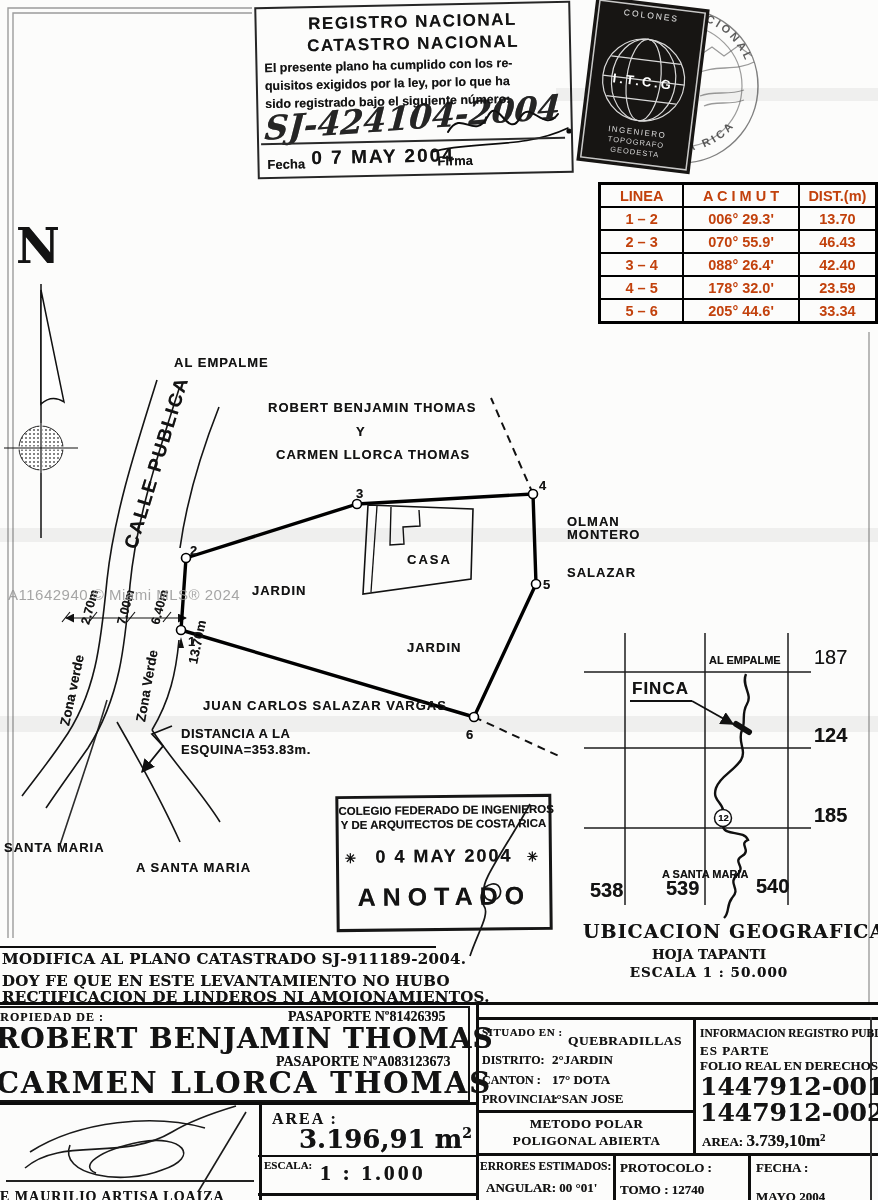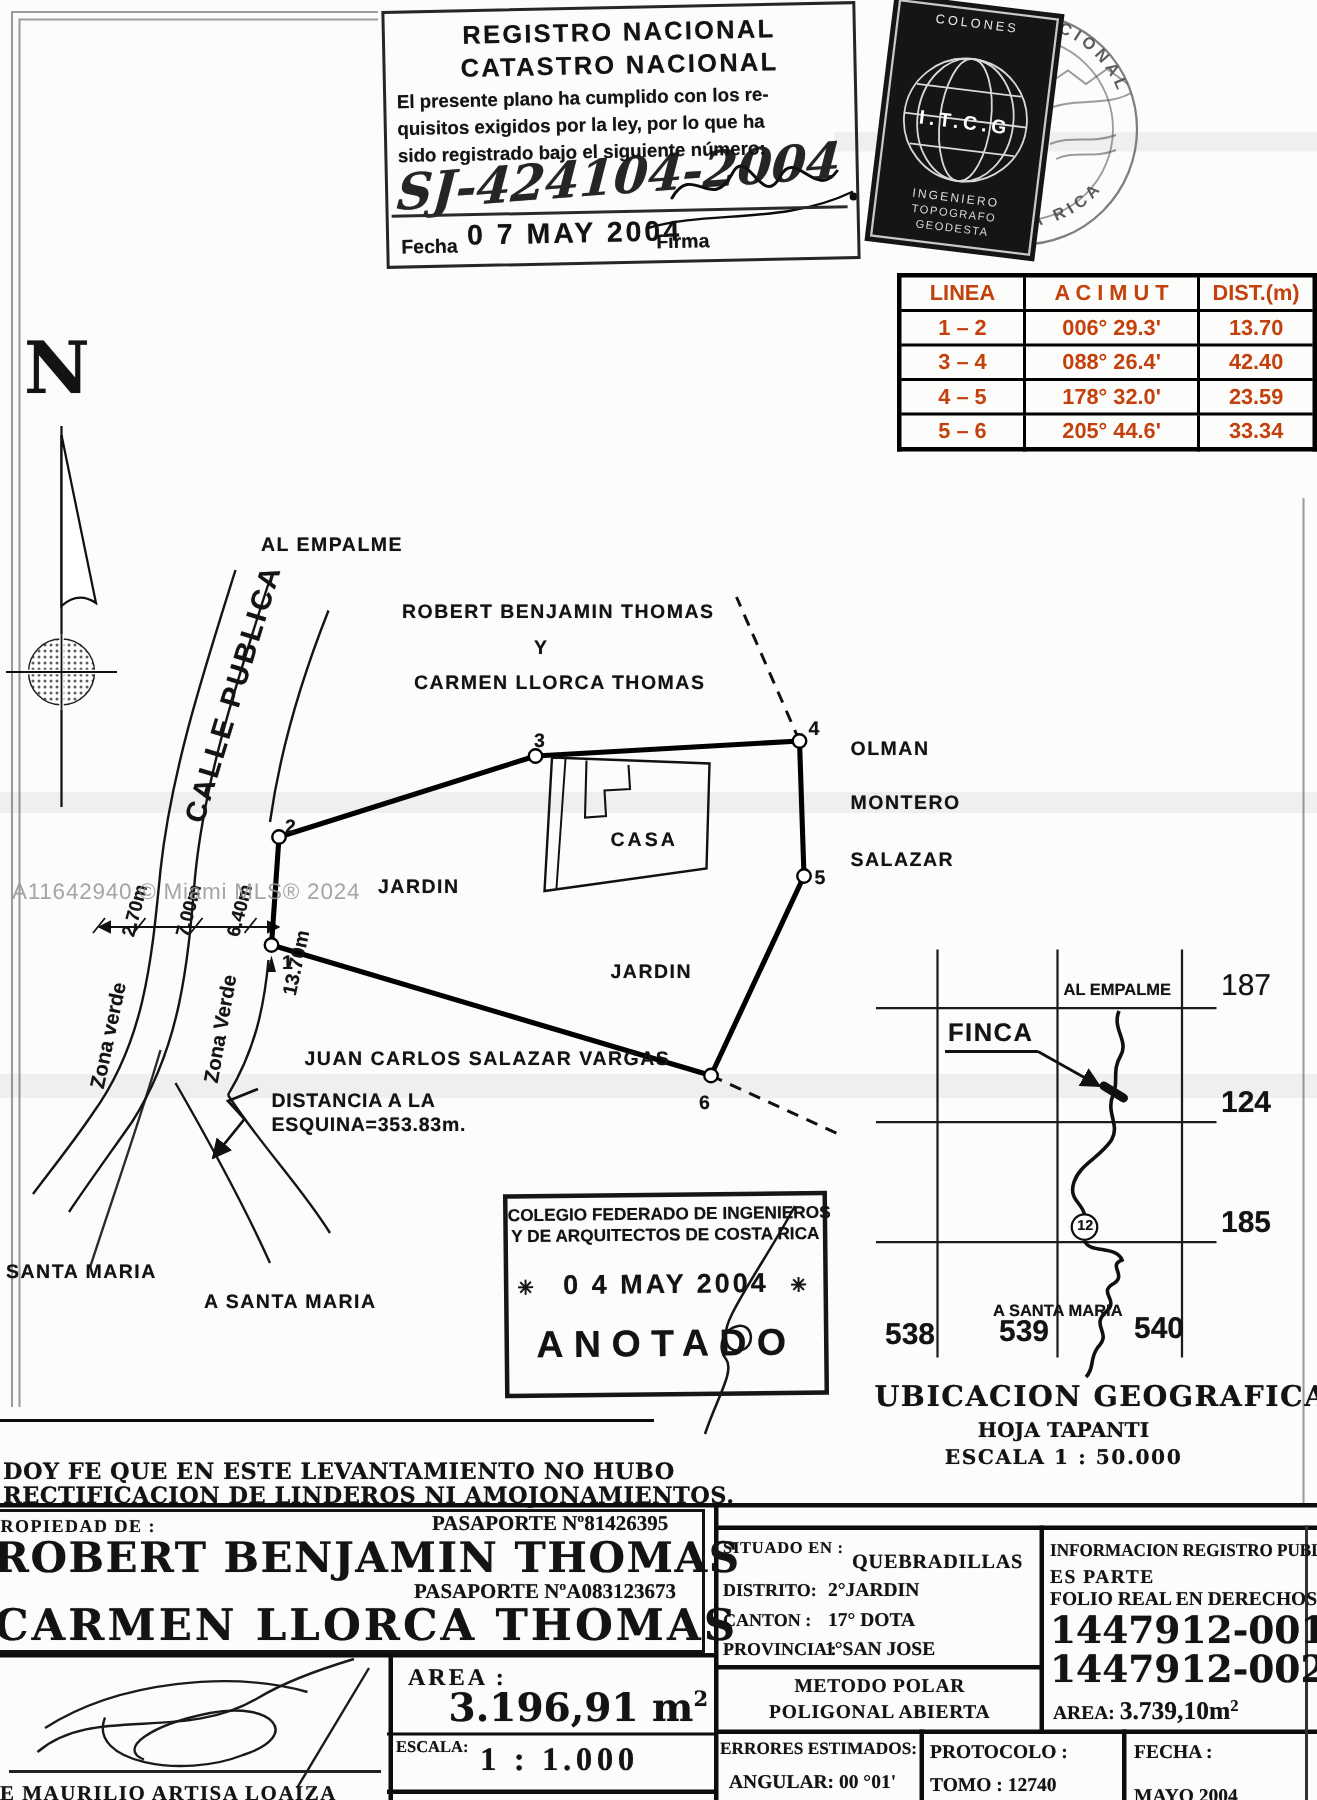--- a/index.html
+++ b/index.html
@@ -167,21 +167,21 @@
   <div class="t sans" style="left:120px;top:545px;font-size:19px;letter-spacing:2px;transform:rotate(-73deg);transform-origin:0 0;">CALLE PUBLICA</div>
 
   <div class="t sans" style="left:268px;top:400px;font-size:13px;letter-spacing:1px;">ROBERT BENJAMIN THOMAS</div>
   <div class="t sans" style="left:356px;top:424px;font-size:13px;">Y</div>
   <div class="t sans" style="left:276px;top:447px;font-size:13px;letter-spacing:1px;">CARMEN LLORCA THOMAS</div>
 
   <div class="t sans" style="left:407px;top:552px;font-size:13px;letter-spacing:2px;">CASA</div>
   <div class="t sans" style="left:252px;top:583px;font-size:13px;letter-spacing:1px;">JARDIN</div>
   <div class="t sans" style="left:407px;top:640px;font-size:13px;letter-spacing:1px;">JARDIN</div>
 
-  <div class="t sans" style="left:567px;top:491px;font-size:13px;letter-spacing:1px;">OLMAN</div>
+  <div class="t sans" style="left:567px;top:514px;font-size:13px;letter-spacing:1px;">OLMAN</div>
   <div class="t sans" style="left:567px;top:527px;font-size:13px;letter-spacing:1px;">MONTERO</div>
   <div class="t sans" style="left:567px;top:565px;font-size:13px;letter-spacing:1px;">SALAZAR</div>
   <div class="t sans" style="left:203px;top:698px;font-size:13px;letter-spacing:1px;">JUAN CARLOS SALAZAR VARGAS</div>
 
   <div class="t sans" style="left:92px;top:612px;font-size:12.5px;transform:rotate(-75deg);transform-origin:0 100%;">2.70m</div>
   <div class="t sans" style="left:128px;top:612px;font-size:12.5px;transform:rotate(-75deg);transform-origin:0 100%;">7.00m</div>
   <div class="t sans" style="left:162px;top:612px;font-size:12.5px;transform:rotate(-75deg);transform-origin:0 100%;">6.40m</div>
   <div class="t sans" style="left:200px;top:650px;font-size:13px;transform:rotate(-78deg);transform-origin:0 100%;">13.70m</div>
   <div class="t" style="left:72px;top:712px;font-size:13.5px;font-weight:600;transform:rotate(-78deg);transform-origin:0 100%;">Zona verde</div>
   <div class="t" style="left:148px;top:708px;font-size:13.5px;font-weight:600;transform:rotate(-80deg);transform-origin:0 100%;">Zona Verde</div>
@@ -204,20 +204,25 @@
     <tbody>
         <tr>
       <th class="c-linea">LINEA</th>
       <th class="c-acimut">A C I M U T</th>
       <th class="c-dist">DIST.(m)</th>
     </tr>
     <tr>
           <td>1 – 2</td>
           <td>006° 29.3'</td>
           <td>13.70</td>
+        </tr>
+    <tr>
+          <td>2 – 3</td>
+          <td>070° 55.9'</td>
+          <td>46.43</td>
         </tr>
     <tr>
           <td>3 – 4</td>
           <td>088° 26.4'</td>
           <td>42.40</td>
         </tr>
     <tr>
           <td>4 – 5</td>
           <td>178° 32.0'</td>
           <td>23.59</td>
@@ -279,20 +284,21 @@
   <div class="t" style="left:590px;top:879px;font-size:20px;font-weight:600;">538</div>
   <div class="t" style="left:666px;top:877px;font-size:20px;font-weight:600;">539</div>
   <div class="t" style="left:756px;top:875px;font-size:20px;font-weight:600;">540</div>
   <div class="t sans" style="left:662px;top:868px;font-size:11px;">A SANTA MARIA</div>
   <div class="t sans ctr" style="left:716px;top:812px;width:15px;font-size:9.5px;">12</div>
   <div class="t dserif ctr" style="left:583px;top:920px;width:252px;font-size:19px;letter-spacing:1px;">UBICACION GEOGRAFICA</div>
   <div class="t dserif ctr" style="left:583px;top:946px;width:252px;font-size:13.5px;">HOJA TAPANTI</div>
   <div class="t dserif ctr" style="left:583px;top:964px;width:252px;font-size:13.5px;letter-spacing:1px;">ESCALA 1 : 50.000</div>
 
   <div class="line" style="left:0;top:946px;width:436px;height:2px;"></div>
+  <div class="t dserif" style="left:2px;top:950px;font-size:15px;letter-spacing:.3px;">MODIFICA AL PLANO CATASTRADO SJ-911189-2004.</div>
   <div class="t dserif" style="left:2px;top:972px;font-size:15px;letter-spacing:.3px;">DOY FE QUE EN ESTE LEVANTAMIENTO NO HUBO</div>
   <div class="t dserif" style="left:2px;top:988px;font-size:15px;letter-spacing:.3px;">RECTIFICACION DE LINDEROS NI AMOJONAMIENTOS.</div>
 
   <div class="line" style="left:0;top:1002px;width:878px;height:3px;"></div>
   <div class="line" style="left:0;top:1102px;width:478px;height:3px;"></div>
   <div class="line" style="left:258px;top:1155px;width:220px;height:2px;"></div>
   <div class="line" style="left:258px;top:1193px;width:220px;height:3px;"></div>
   <div class="line" style="left:478px;top:1017px;width:400px;height:3px;"></div>
   <div class="line" style="left:478px;top:1110px;width:217px;height:3px;"></div>
   <div class="line" style="left:478px;top:1153px;width:400px;height:3px;"></div>

